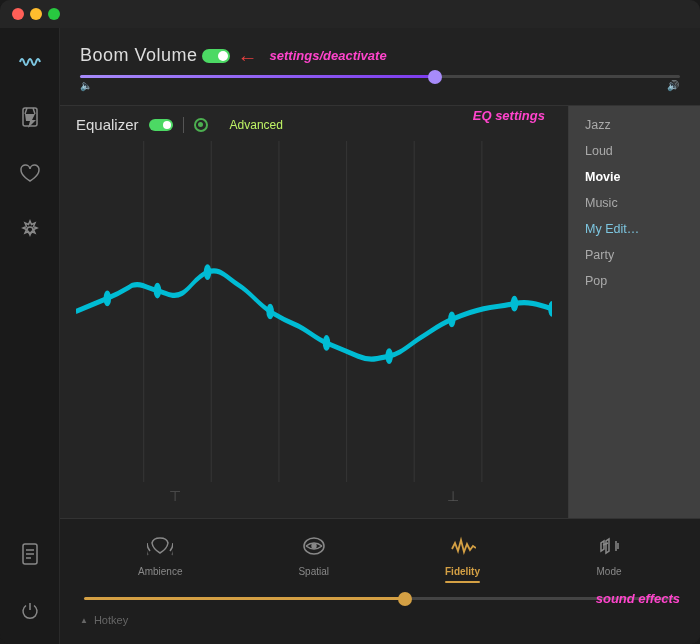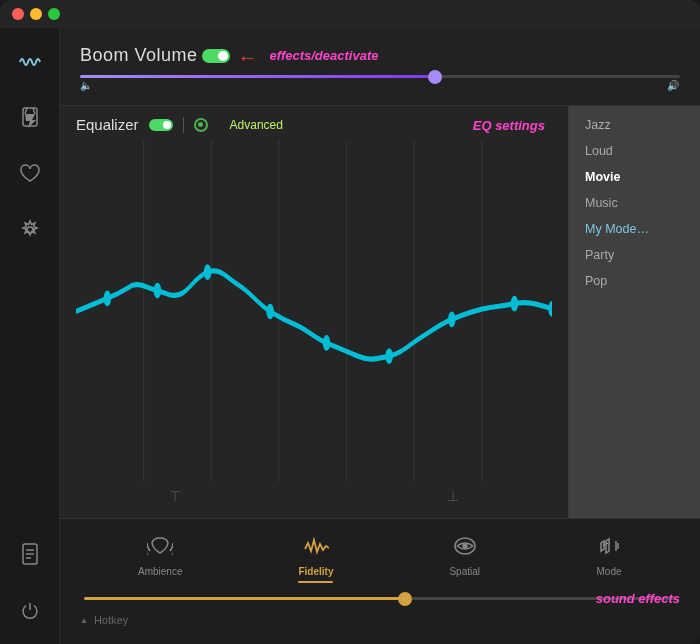--- a/index.html
+++ b/index.html
@@ -423,21 +423,21 @@
     </div>
 
     <div class="content">
 
       <div class="volume-section">
         <div class="volume-header">
           <span class="volume-title">Boom Volume</span>
           <div class="toggle-switch"></div>
           <span style="color:#e84040; font-size:20px; margin-left:4px;">←</span>
 
-          <span style="color:#ff44cc; font-size:13px; font-weight:700; font-style:italic; margin-left:8px;">effects/deactivate</span>
+          <span style="color:#ff44cc; font-size:13px; font-weight:700; font-style:italic; margin-left:8px;">settings/deactivate</span>
         </div>
         <div class="volume-slider-container">
           <div class="slider-track">
             <div class="slider-thumb"></div>
           </div>
           <div class="slider-icons">
             <span class="slider-icon-min">🔈</span>
             <span class="slider-icon-max">🔊</span>
           </div>
         </div>
@@ -449,21 +449,21 @@
 
           <div class="eq-header">
             <span class="eq-title">Equalizer</span>
             <div class="eq-toggle"></div>
             <div class="eq-divider"></div>
             <div class="advanced-badge">
               <div class="advanced-dot"></div>
               <span>Advanced</span>
             </div>
 
-            <span style="position:absolute; right:155px; top:12px; color:#ff44cc; font-size:13px; font-weight:700; font-style:italic;">EQ settings</span>
+            <span style="position:absolute; right:155px; top:2px; color:#ff44cc; font-size:13px; font-weight:700; font-style:italic;">EQ settings</span>
           </div>
 
           <div class="eq-chart">
             <svg viewBox="0 0 380 130" preserveAspectRatio="none" width="100%" height="100%">
 
               <g class="eq-grid">
                 <line x1="54" y1="0" x2="54" y2="130"></line>
                 <line x1="108" y1="0" x2="108" y2="130"></line>
                 <line x1="162" y1="0" x2="162" y2="130"></line>
                 <line x1="216" y1="0" x2="216" y2="130"></line>
@@ -491,21 +491,21 @@
             <span style="font-size:14px;">⊤</span>
             <span style="font-size:14px; margin-left:80px;">⊥</span>
           </div>
         </div>
 
         <div class="eq-presets">
           <div class="preset-item">Jazz</div>
           <div class="preset-item">Loud</div>
           <div class="preset-item active">Movie</div>
           <div class="preset-item">Music</div>
-          <div class="preset-item highlight">My Mode…</div>
+          <div class="preset-item highlight">My Edit…</div>
           <div class="preset-item">Party</div>
           <div class="preset-item">Pop</div>
           <div class="preset-spacer"></div>
         </div>
       </div>
 
       <div class="effects-section">
         <div class="effects-tabs">
 
           <div class="effect-tab">
@@ -514,40 +514,40 @@
                 <path d="M13 18 Q6 14 5 8 Q6 3 13 3 Q20 3 21 8 Q20 14 13 18Z" stroke="#888" fill="none"></path>
                 <path d="M3 16 Q0 12 0 8" stroke="#888"></path>
                 <path d="M23 16 Q26 12 26 8" stroke="#888"></path>
                 <path d="M1 20 Q-2 15 0 10" stroke="#888" opacity="0.5"></path>
                 <path d="M25 20 Q28 15 26 10" stroke="#888" opacity="0.5"></path>
               </svg>
             </div>
             <span class="effect-tab-label">Ambience</span>
           </div>
 
-          <div class="effect-tab active">
-            <div class="effect-tab-icon">
-              <svg width="26" height="22" viewBox="0 0 26 22" fill="none" stroke="#d4a044" stroke-width="1.8">
-                <path d="M2 14 L5 8 L8 16 L11 5 L14 17 L17 9 L20 15 L23 11 L26 13"></path>
-              </svg>
-            </div>
-            <span class="effect-tab-label">Fidelity</span>
-            <div class="effect-tab-underline"></div>
-          </div>
-
           <div class="effect-tab">
             <div class="effect-tab-icon">
               <svg width="26" height="22" viewBox="0 0 26 22" fill="none" stroke="#888" stroke-width="1.5">
                 <ellipse cx="13" cy="11" rx="10" ry="8"></ellipse>
                 <path d="M5 11 Q13 5 21 11"></path>
                 <path d="M5 11 Q13 17 21 11"></path>
                 <circle cx="13" cy="11" r="2" fill="#888"></circle>
               </svg>
             </div>
             <span class="effect-tab-label">Spatial</span>
+          </div>
+
+          <div class="effect-tab active">
+            <div class="effect-tab-icon">
+              <svg width="26" height="22" viewBox="0 0 26 22" fill="none" stroke="#d4a044" stroke-width="1.8">
+                <path d="M2 14 L5 8 L8 16 L11 5 L14 17 L17 9 L20 15 L23 11 L26 13"></path>
+              </svg>
+            </div>
+            <span class="effect-tab-label">Fidelity</span>
+            <div class="effect-tab-underline"></div>
           </div>
 
 
           <div class="effect-tab">
             <div class="effect-tab-icon">
               <svg width="26" height="22" viewBox="0 0 26 22" fill="none" stroke="#888" stroke-width="1.5">
                 <path d="M5 16 L5 8 L8 6 L8 14 Z"></path>
                 <path d="M10 18 L10 6 L13 4 L13 16 Z"></path>
                 <line x1="7" y1="10" x2="12" y2="8"></line>
                 <line x1="20" y1="6" x2="20" y2="16" stroke="#888"></line>

